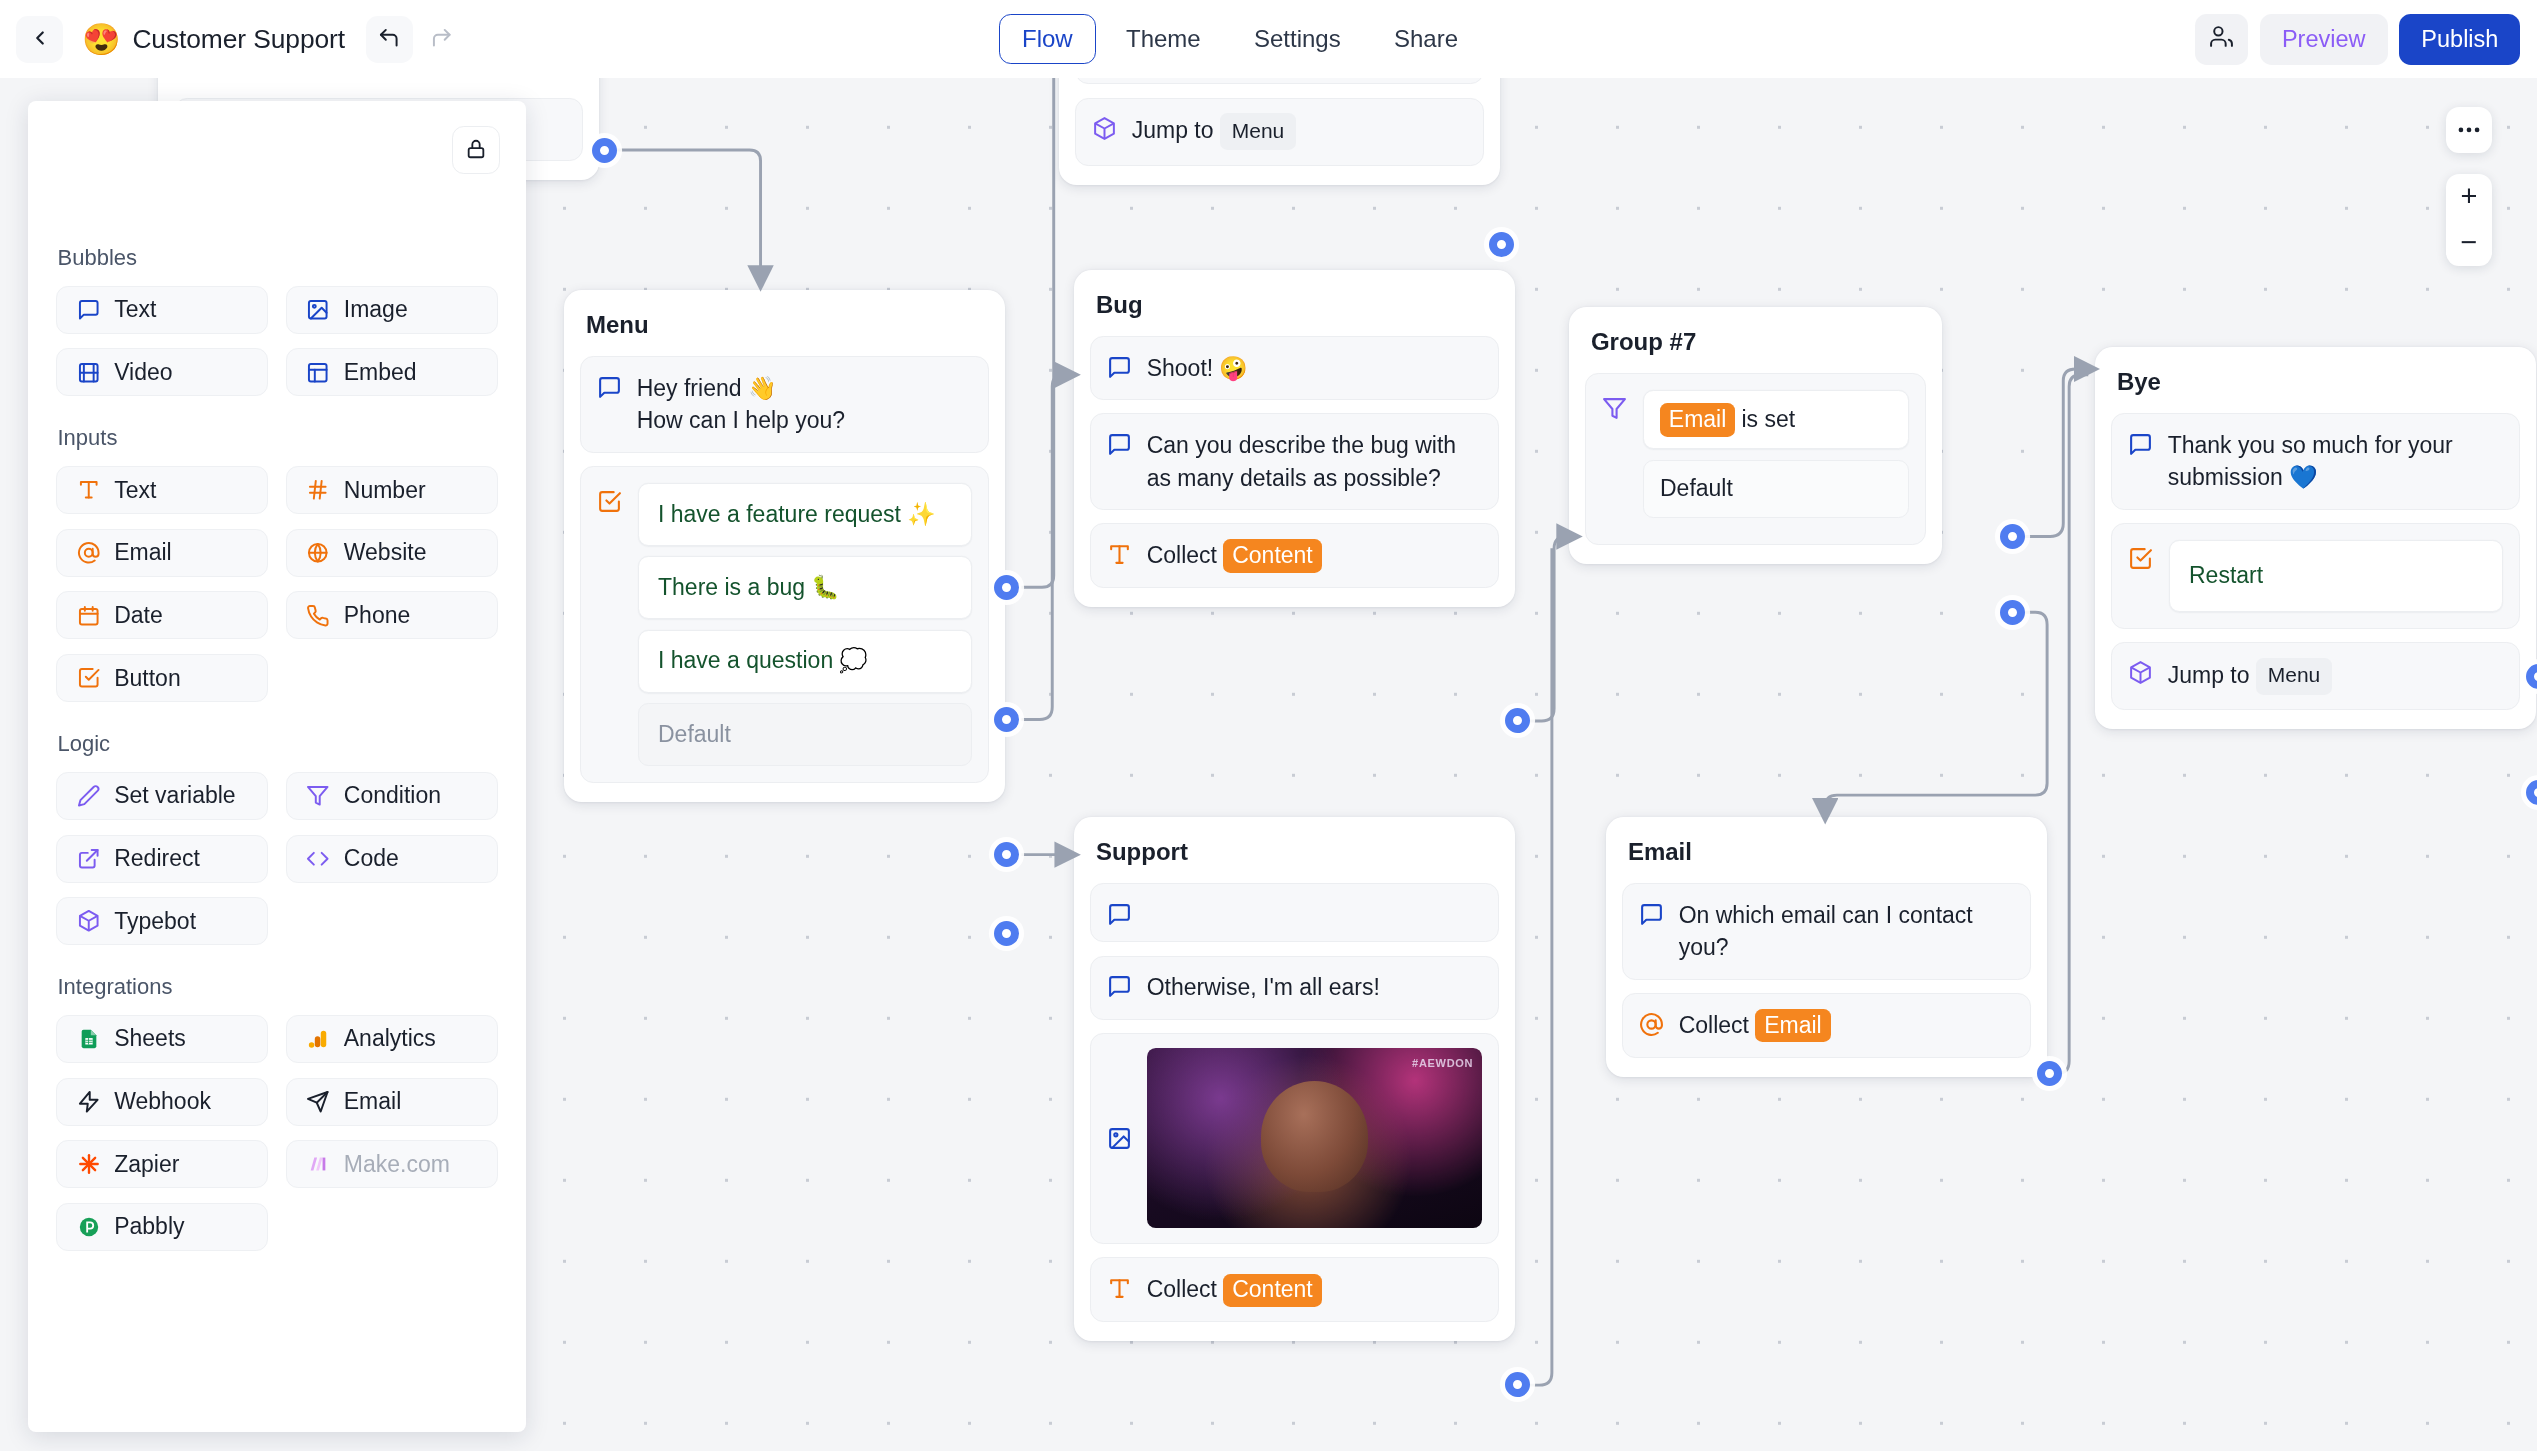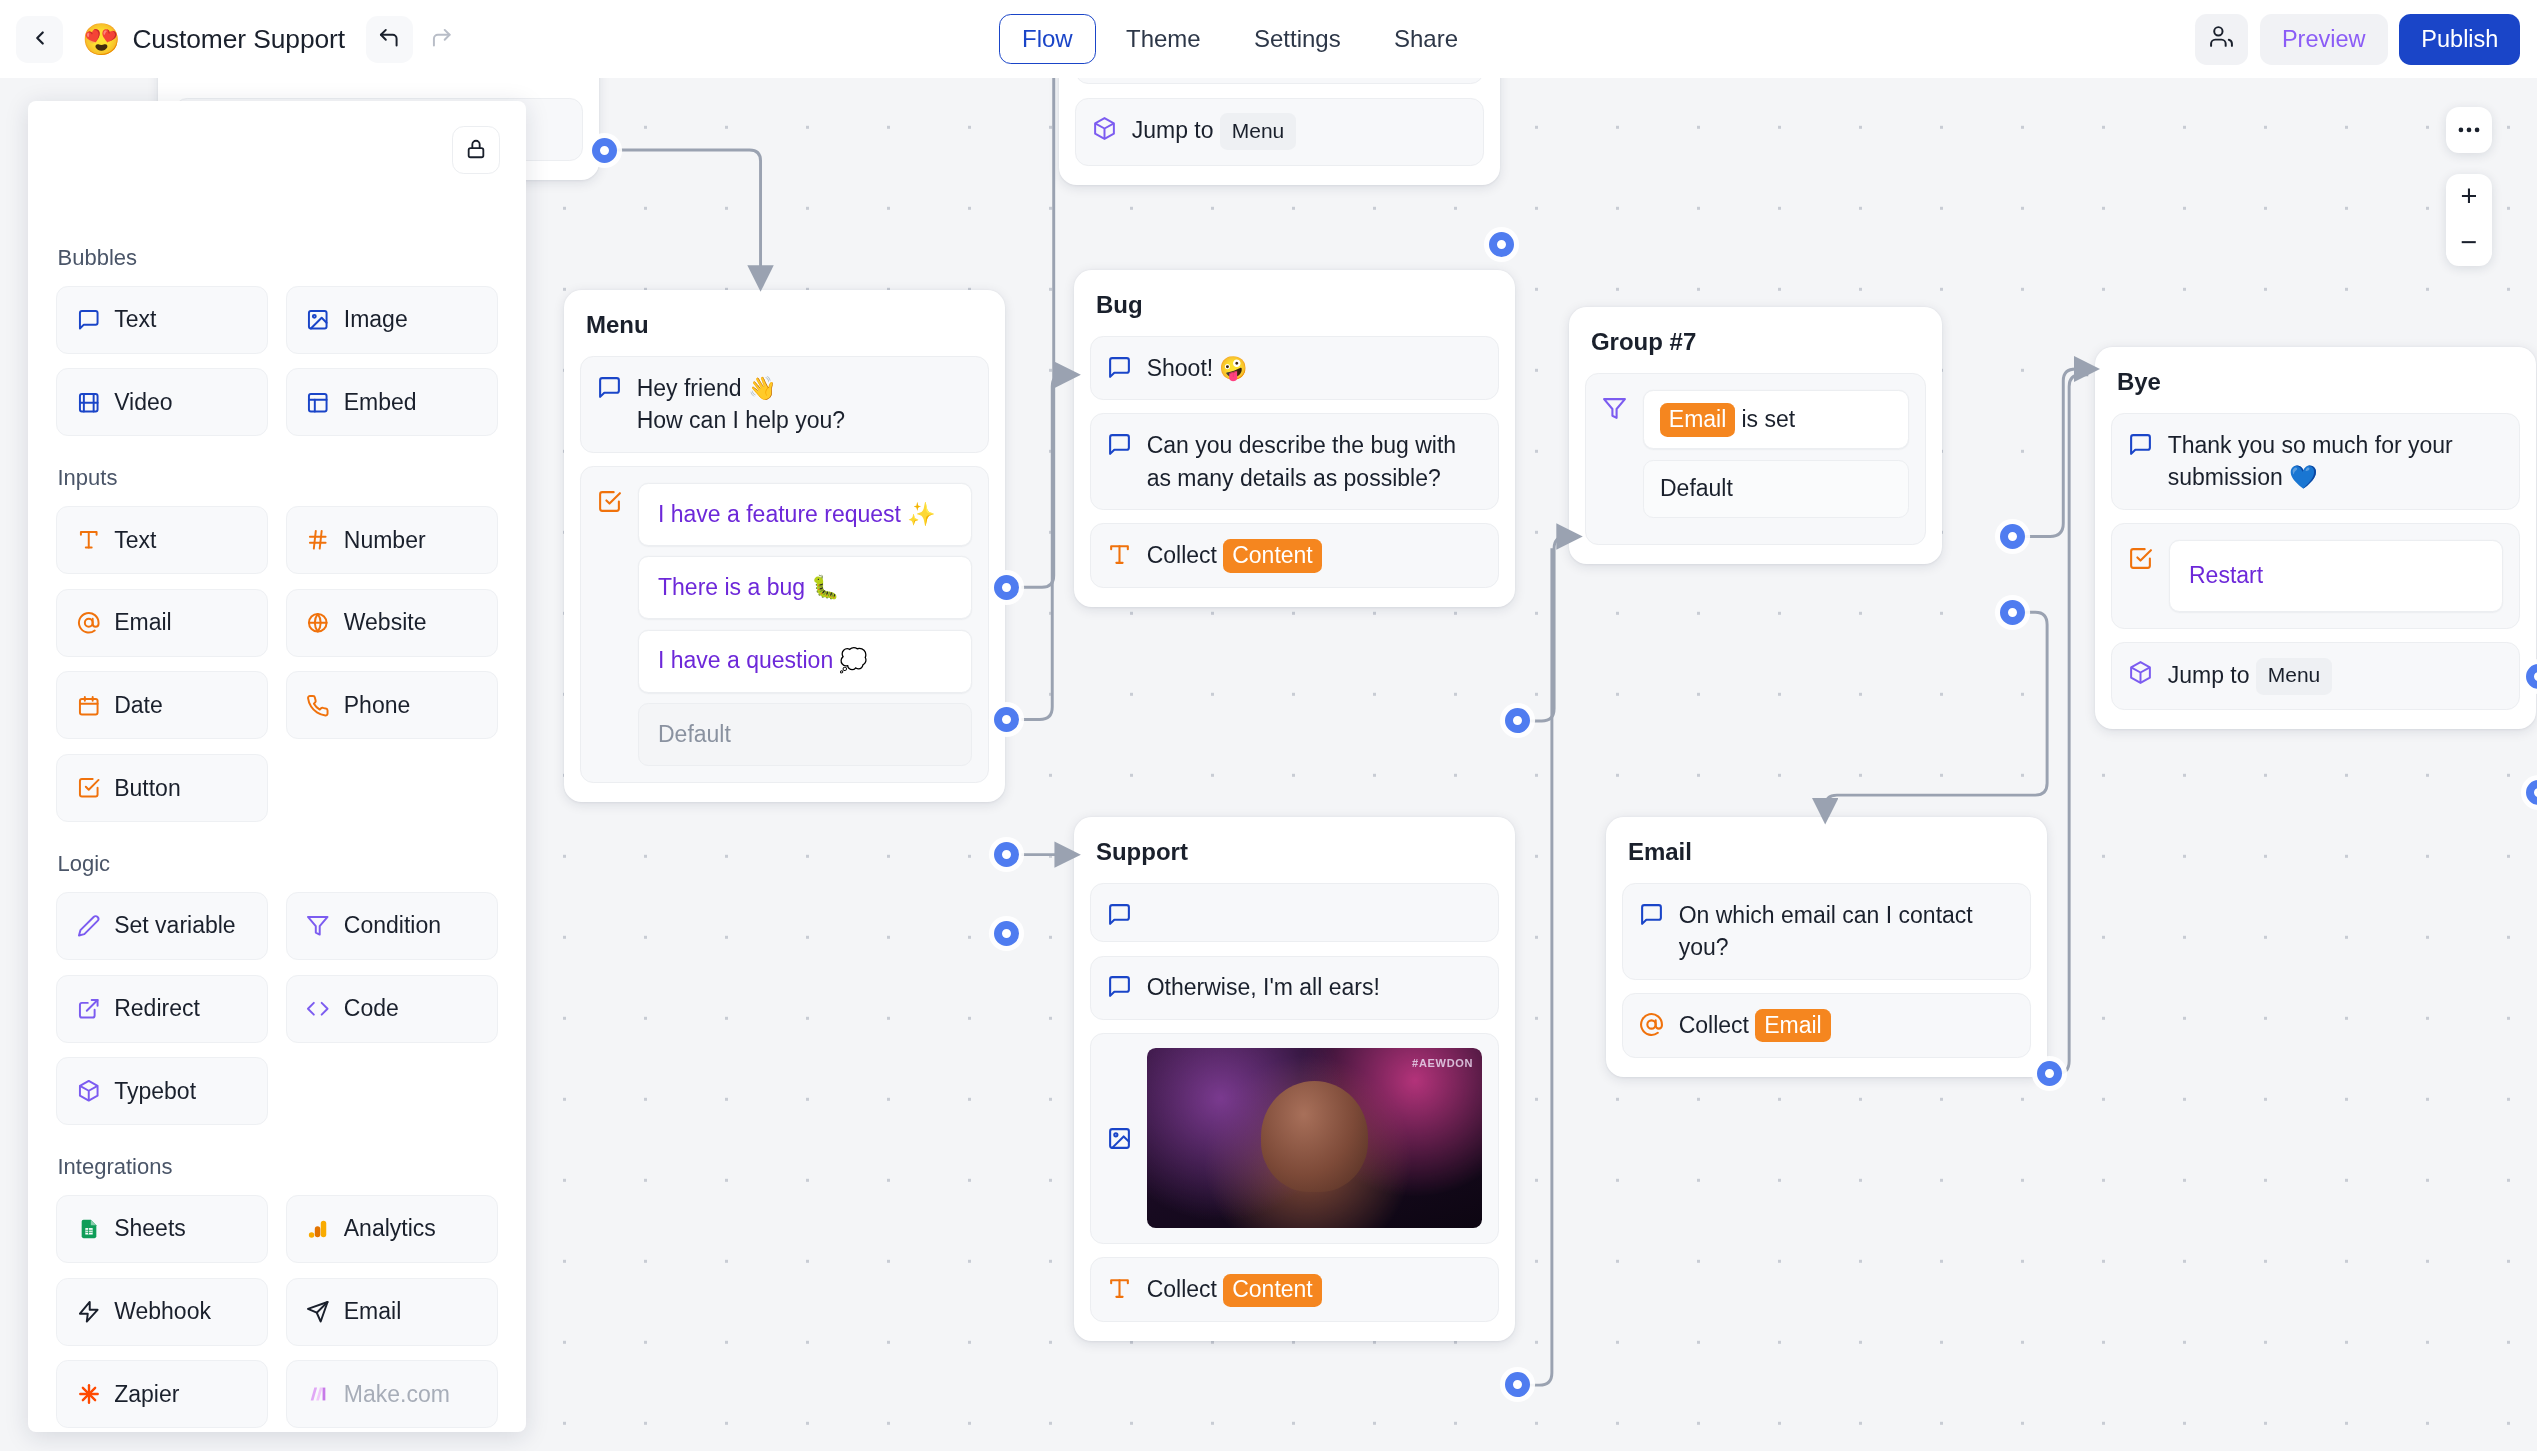--- a/index.html
+++ b/index.html
@@ -95,21 +95,21 @@
   .blk:last-child { margin-bottom: 0; }
   .blk-ico { flex: none; width: 25px; height: 25px; margin-top: 2.9px; }
   .blk-body { flex: 1; min-width: 0; }
   .blk.choices { display: block; position: relative; padding: 16px 16px 16px 57px; }
   .blk.choices > .blk-ico { position: absolute; left: 16px; top: 19px; }
   .choice {
     background: #ffffff;
     border: 1.5px solid #eceef1;
     border-radius: 10.3px;
     padding: 14.7px 19px;
-    font-size: 23px; color: #6d28d9; line-height: 1.38;
+    font-size: 23px; color: #14532d; line-height: 1.38;
     margin-bottom: 10.3px;
     box-shadow: 0 0.7px 1.5px rgba(20,30,60,.05);
   }
   .choice:last-child { margin-bottom: 0; }
   .choice.default { background: #f4f5f7; color: #8a92a0; box-shadow: none; }
   .var-tag {
     display: inline-block;
     background: #f5861f; color: #ffffff;
     border-radius: 7.3px; padding: 1.5px 8.8px 2.9px;
     font-size: 23px; line-height: 1.25; vertical-align: baseline;
@@ -184,21 +184,21 @@
     border: 1.5px solid #eceef1; background: #ffffff;
     display: flex; align-items: center; justify-content: center; cursor: pointer;
   }
   .group-label {
     font-size: 22px; color: #4a5568; font-weight: 400;
     margin: 0 0 14.7px 1.5px;
   }
   #bubbles-label { margin-top: 119px; }
   .grid { display: flex; flex-wrap: wrap; gap: 14.7px 17.6px; margin-bottom: 29px; }
   .blk-card {
-    width: 212px; height: 68px; border-radius: 11.8px;
+    width: 212px; height: 48px; border-radius: 11.8px;
     background: #f8f9fb; border: 1.5px solid #eef0f3;
     display: flex; align-items: center; gap: 13.2px;
     padding: 0 19px; cursor: grab; font-size: 23px; color: #1a202c;
   }
   .blk-card.disabled { color: #a7adb8; cursor: default; }
   .blk-card .ic { width: 25px; height: 25px; flex: none; display:flex; align-items:center; justify-content:center;}
 </style>
 </head>
 <body>
 

